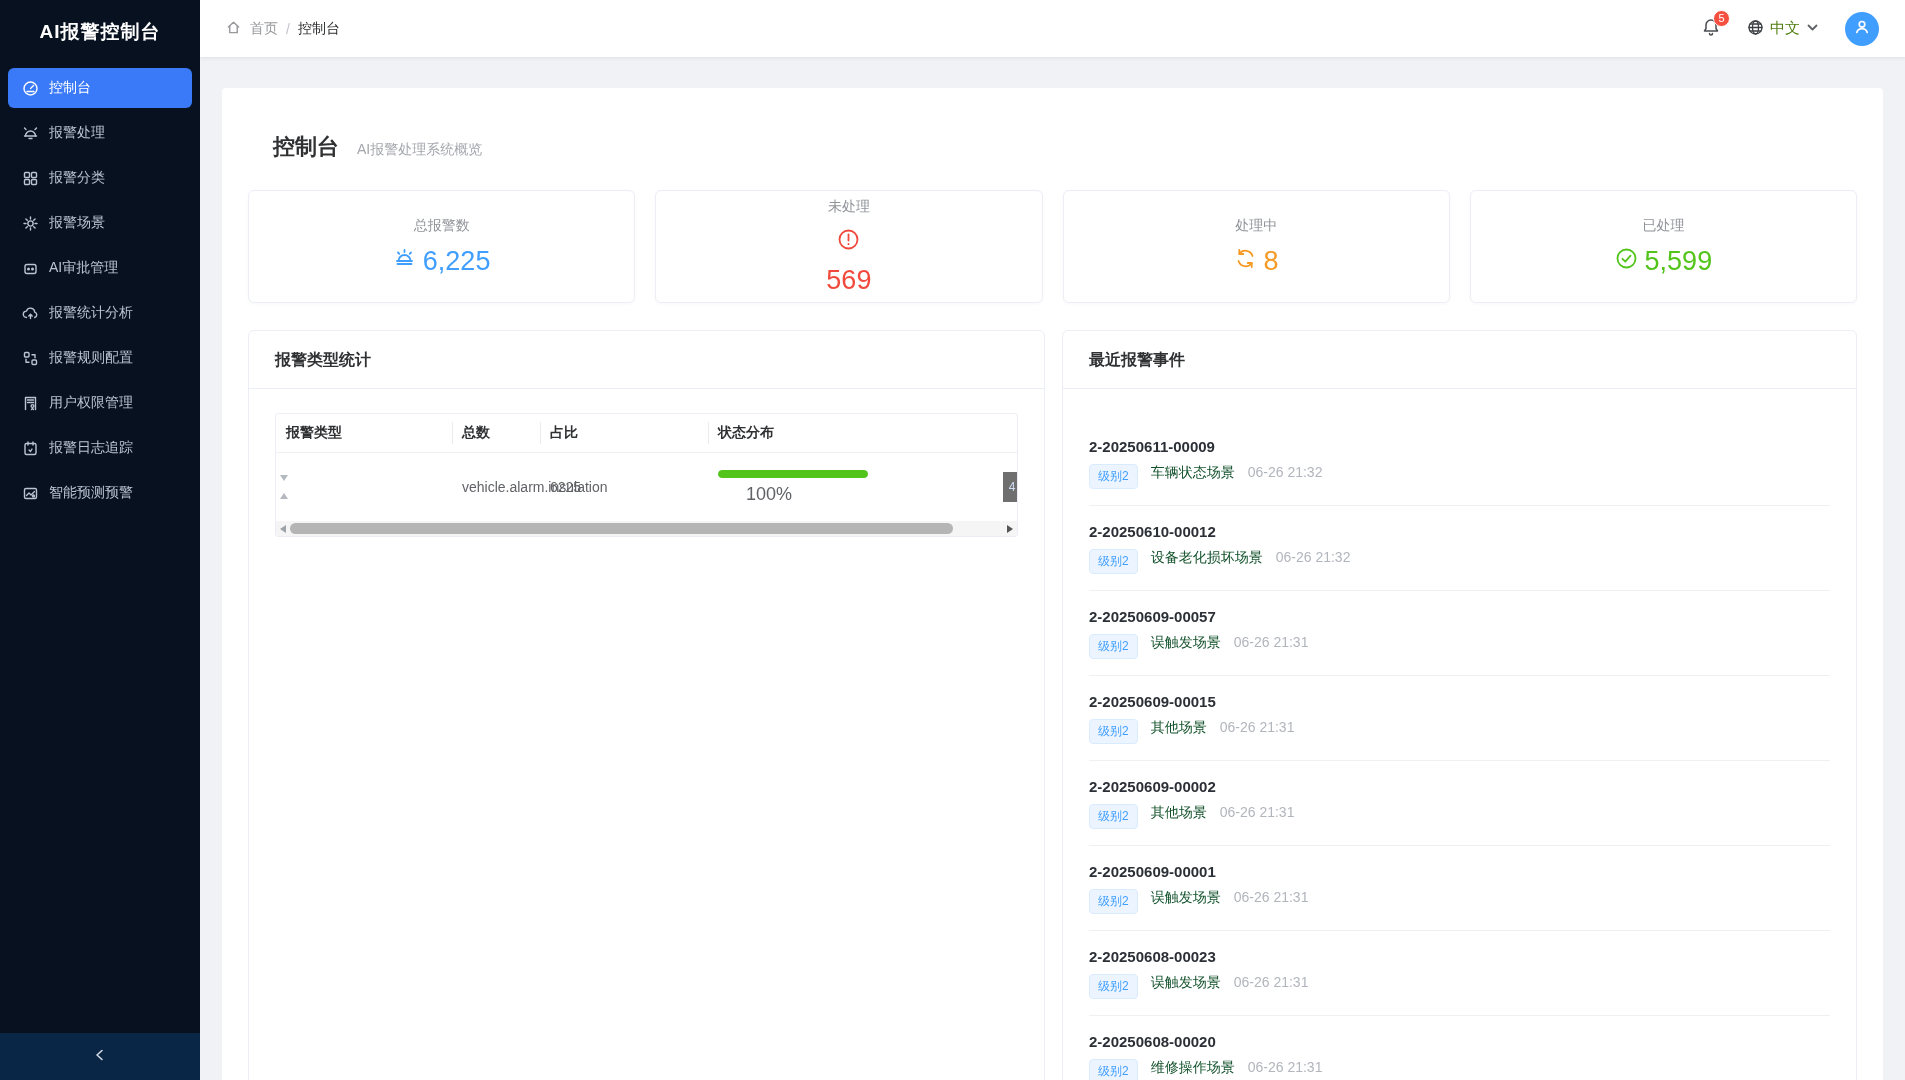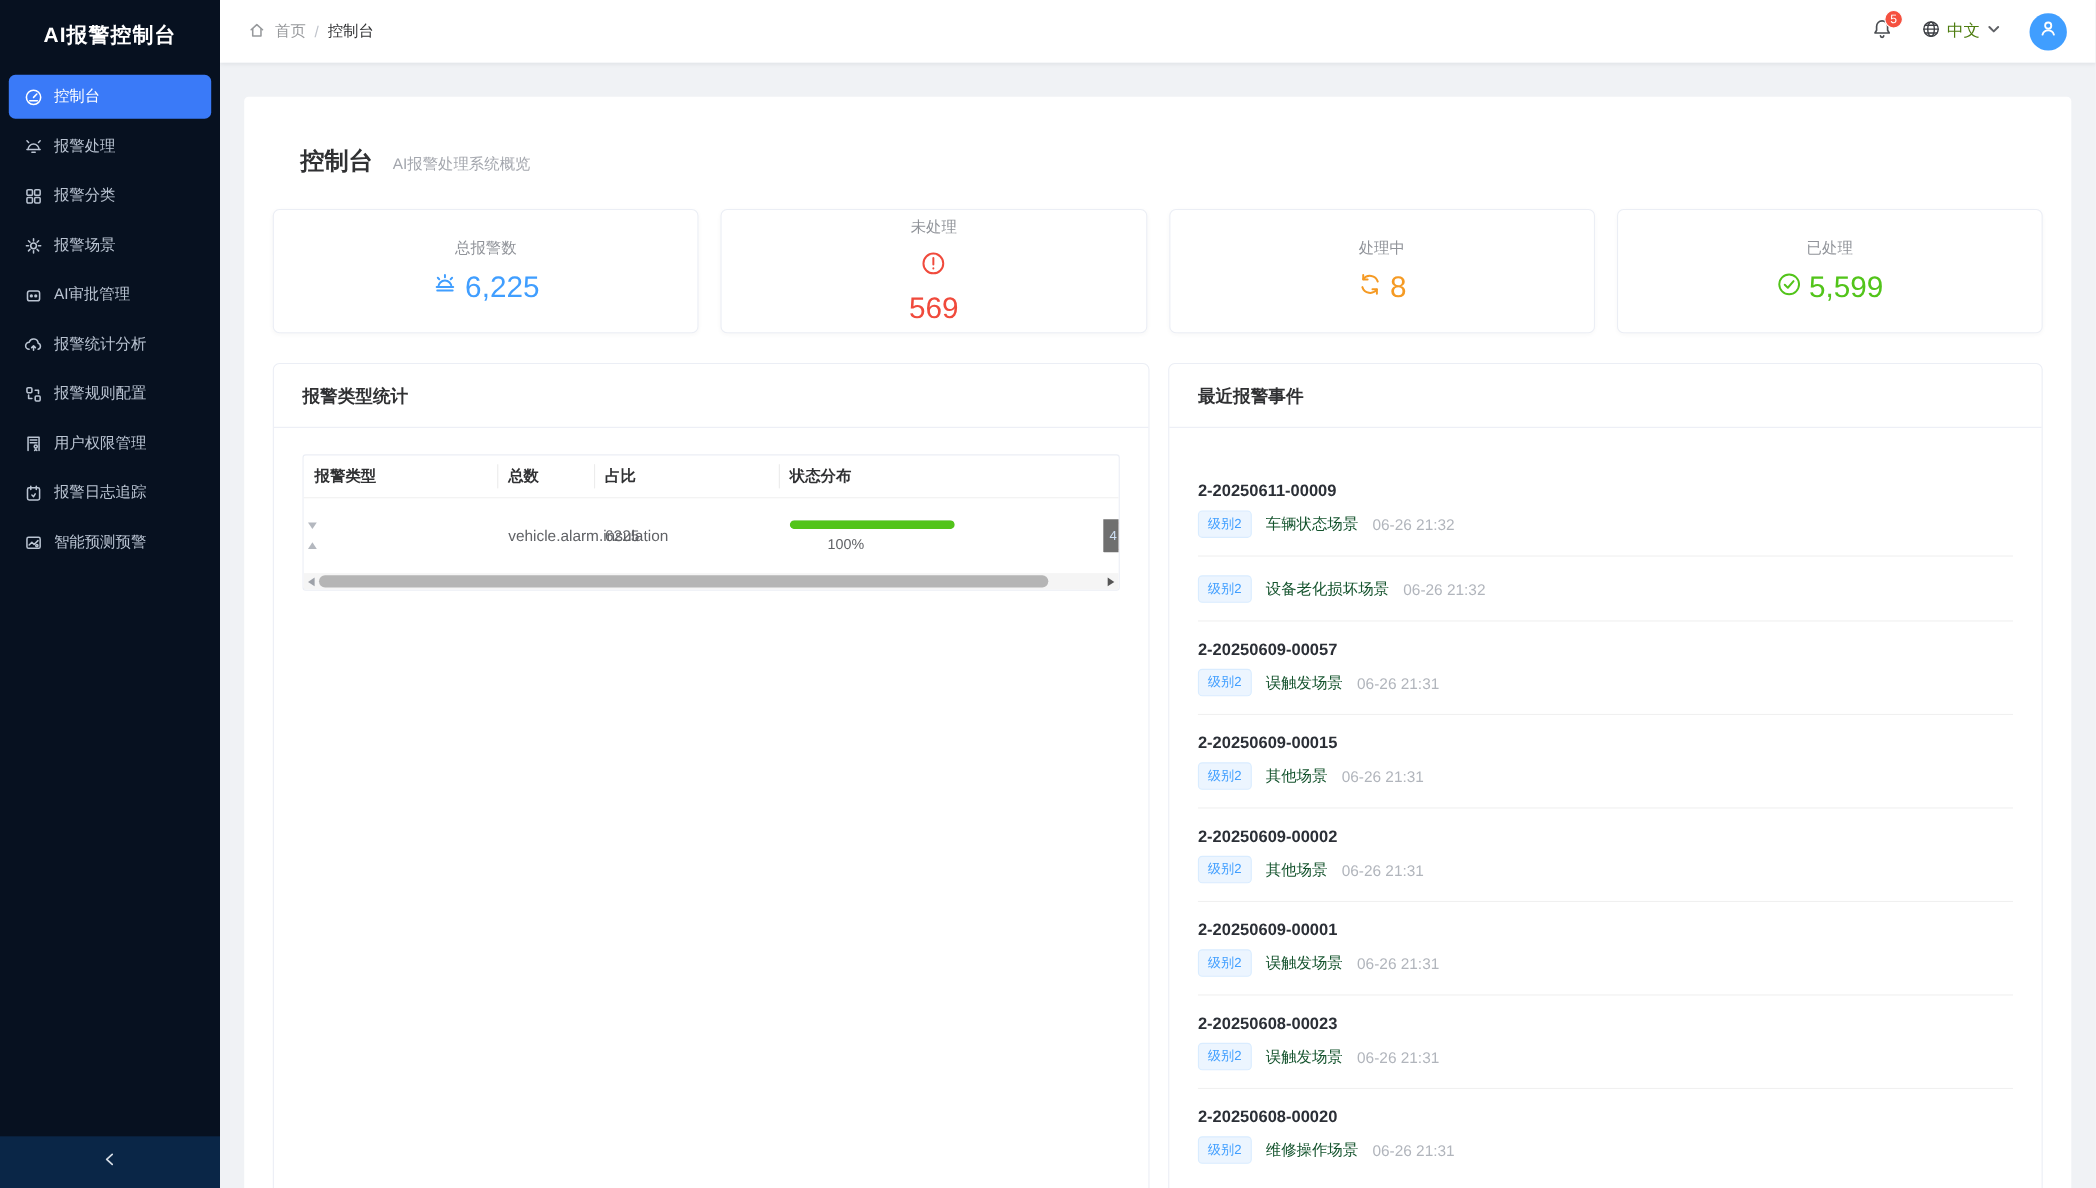--- a/index.html
+++ b/index.html
@@ -61,21 +61,21 @@
   .table-box { border:1px solid #ebeef5; border-radius:3px; overflow:hidden; }
   .t-grid { display:grid; grid-template-columns:176px 88px 168px 1fr 14px; }
   .t-head { border-bottom:1px solid #f0f0f0; }
   .t-hcell { padding:10px 8px 10px 10px; font-size:14px; font-weight:bold; color:#303133; position:relative; }
   .t-hcell + .t-hcell::before { content:""; position:absolute; left:0; top:8px; bottom:8px; width:1px; background:#ececec; }
   .t-row { height:68px; align-items:center; }
   .t-cell { padding-left:10px; font-size:14px; color:#606266; }
   .pct-cell { display:flex; flex-direction:column; gap:6px; padding-right:10px; }
   .pbar { width:150px; height:8px; border-radius:5px; background:#ebeef5; overflow:hidden; }
   .pbar-fill { height:100%; background:#52c41a; border-radius:5px; }
-  .pct-text { width:150px; text-align:center; transform:translateX(-24px); font-size:13px; color:#606266; }
+  .pct-text { width:150px; text-align:center; transform:translateX(-24px); font-size:18px; color:#606266; }
   .badge-cell { display:flex; align-items:center; gap:10px; position:relative; overflow:hidden; height:68px; padding-right:2px; }
   .badge { font-size:12px; padding:3px 8px; border-radius:4px; border:1px solid; white-space:nowrap; }
   .badge.danger  { color:#f56c6c; background:#fef0f0; border-color:#fbc4c4; }
   .clipped-pill { position:absolute; right:-9px; top:19px; width:28px; height:30px; border-radius:6px; background:#6f6f6f; color:#cfe0f5; font-size:12px; display:flex; align-items:center; justify-content:center; }
   .v-gutter { grid-row:1; background:#fafafa; border-left:1px solid #f0f0f0; position:relative; }
   .tri-up, .tri-down { position:absolute; left:3px; width:0; height:0; border-left:4px solid transparent; border-right:4px solid transparent; }
   .tri-up { top:6px; border-bottom:6px solid #b4b8bf; }
   .tri-down { bottom:6px; border-top:6px solid #b4b8bf; }
   .h-scrollbar { height:15px; background:#f5f5f5; display:flex; align-items:center; }
   .h-arrow { width:14px; display:flex; align-items:center; justify-content:center; }
@@ -83,21 +83,21 @@
   .tri-right { width:0; height:0; border-top:4px solid transparent; border-bottom:4px solid transparent; border-left:6px solid #555
   ; }
   .h-track { flex:1; height:11px; position:relative; }
   .h-thumb { position:absolute; left:0; top:0; height:11px; width:93%; background:#b5b5b5; border-radius:6px; }
 
   
   .event-list { padding:32px 26px 0 26px; }
   .event-item { padding:17px 0 16px 0; border-bottom:1px solid #f0f0f0; cursor:pointer; }
   .event-item:last-child { border-bottom:none; }
   .event-id { font-size:15px; font-weight:bold; color:#2b2f36; margin-bottom:9px; }
-  .event-meta { display:flex; align-items:center; gap:13px; }
+  .event-meta { display:flex; align-items:flex-start; gap:13px; }
   .level-tag { font-size:12px; color:#409eff; background:#ecf5ff; border:1px solid #d9ecff; border-radius:4px; padding:3px 8px; }
   .event-scene { font-size:14px; color:#14532d; }
   .event-time { font-size:14px; color:#b1b5bc; }
 </style>
 </head>
 <body>
 
 <aside class="sidebar">
   <div class="sidebar-title">AI报警控制台</div>
   <nav class="menu">
@@ -360,20 +360,21 @@
           <div class="event-item">
             <div class="event-id">2-20250611-00009</div>
             <div class="event-meta">
               <span class="level-tag">级别2</span>
               <span class="event-scene">车辆状态场景</span>
               <span class="event-time">06-26 21:32</span>
             </div>
           </div>
 
           <div class="event-item">
+            <div class="event-id">2-20250610-00012</div>
             <div class="event-meta">
               <span class="level-tag">级别2</span>
               <span class="event-scene">设备老化损坏场景</span>
               <span class="event-time">06-26 21:32</span>
             </div>
           </div>
 
           <div class="event-item">
             <div class="event-id">2-20250609-00057</div>
             <div class="event-meta">

